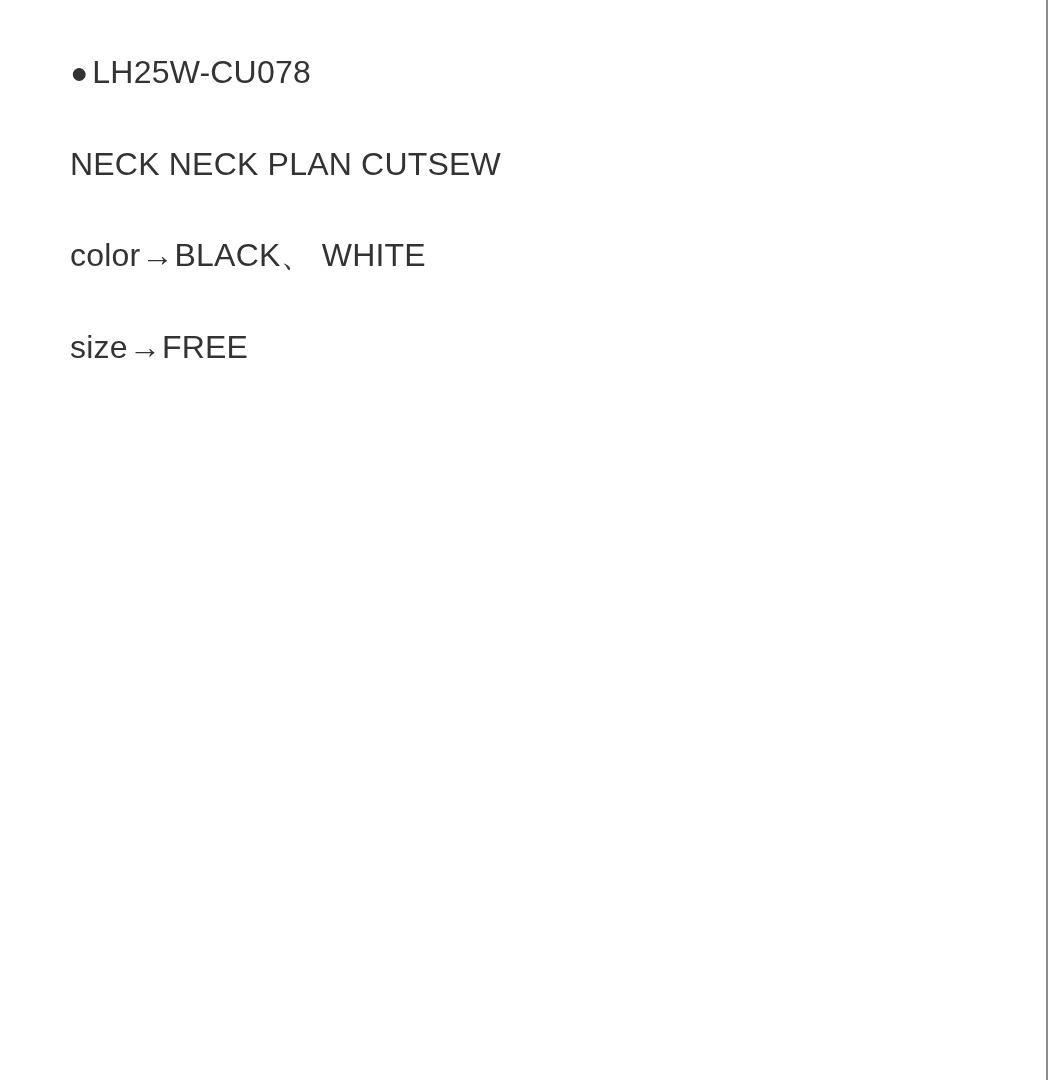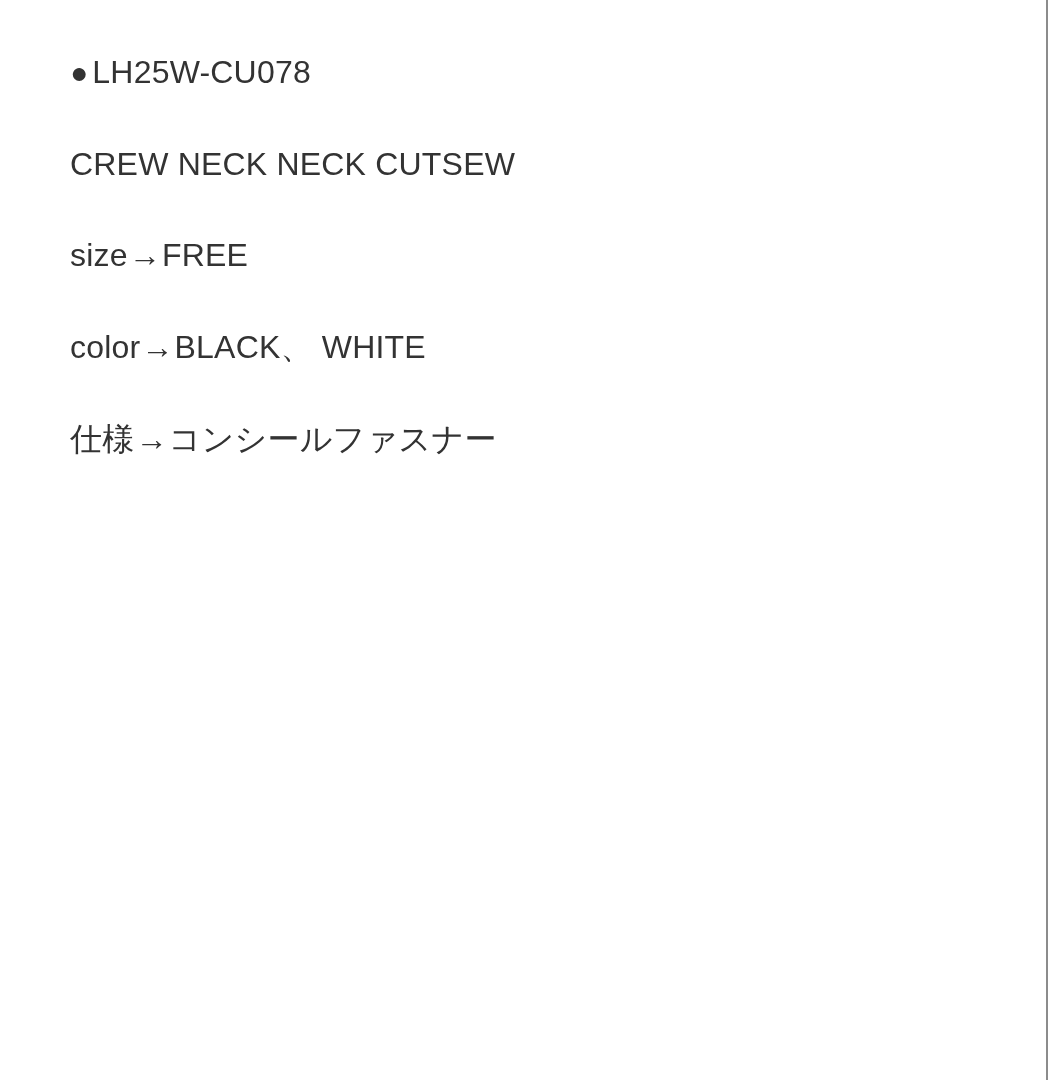--- a/index.html
+++ b/index.html
@@ -62,21 +62,20 @@
   }
 </style>
 </head>
 <body>
 
 <div class="page" style="--bg: #ffffff; --text: #333333; --divider: #8c8c8c;">
   <div class="content">
 
     <p class="line"><span class="bullet">●</span><span>LH25W-CU078</span></p>
 
-    <p class="line">CREW NECK NECK CUTSEW</p>
+    <p class="line">NECK NECK PLAN CUTSEW</p>
 
+      <p class="line"><span class="attr-label">color</span><span class="arrow">→</span><span class="attr-value">BLACK、 WHITE</span></p>
       <p class="line"><span class="attr-label">size</span><span class="arrow">→</span><span class="attr-value">FREE</span></p>
-      <p class="line"><span class="attr-label">color</span><span class="arrow">→</span><span class="attr-value">BLACK、 WHITE</span></p>
-      <p class="line"><span class="attr-label">仕様</span><span class="arrow">→</span><span class="attr-value">コンシールファスナー</span></p>
     </div>
 
   <div class="edge-divider"></div>
 </div>
 
 </body></html>

